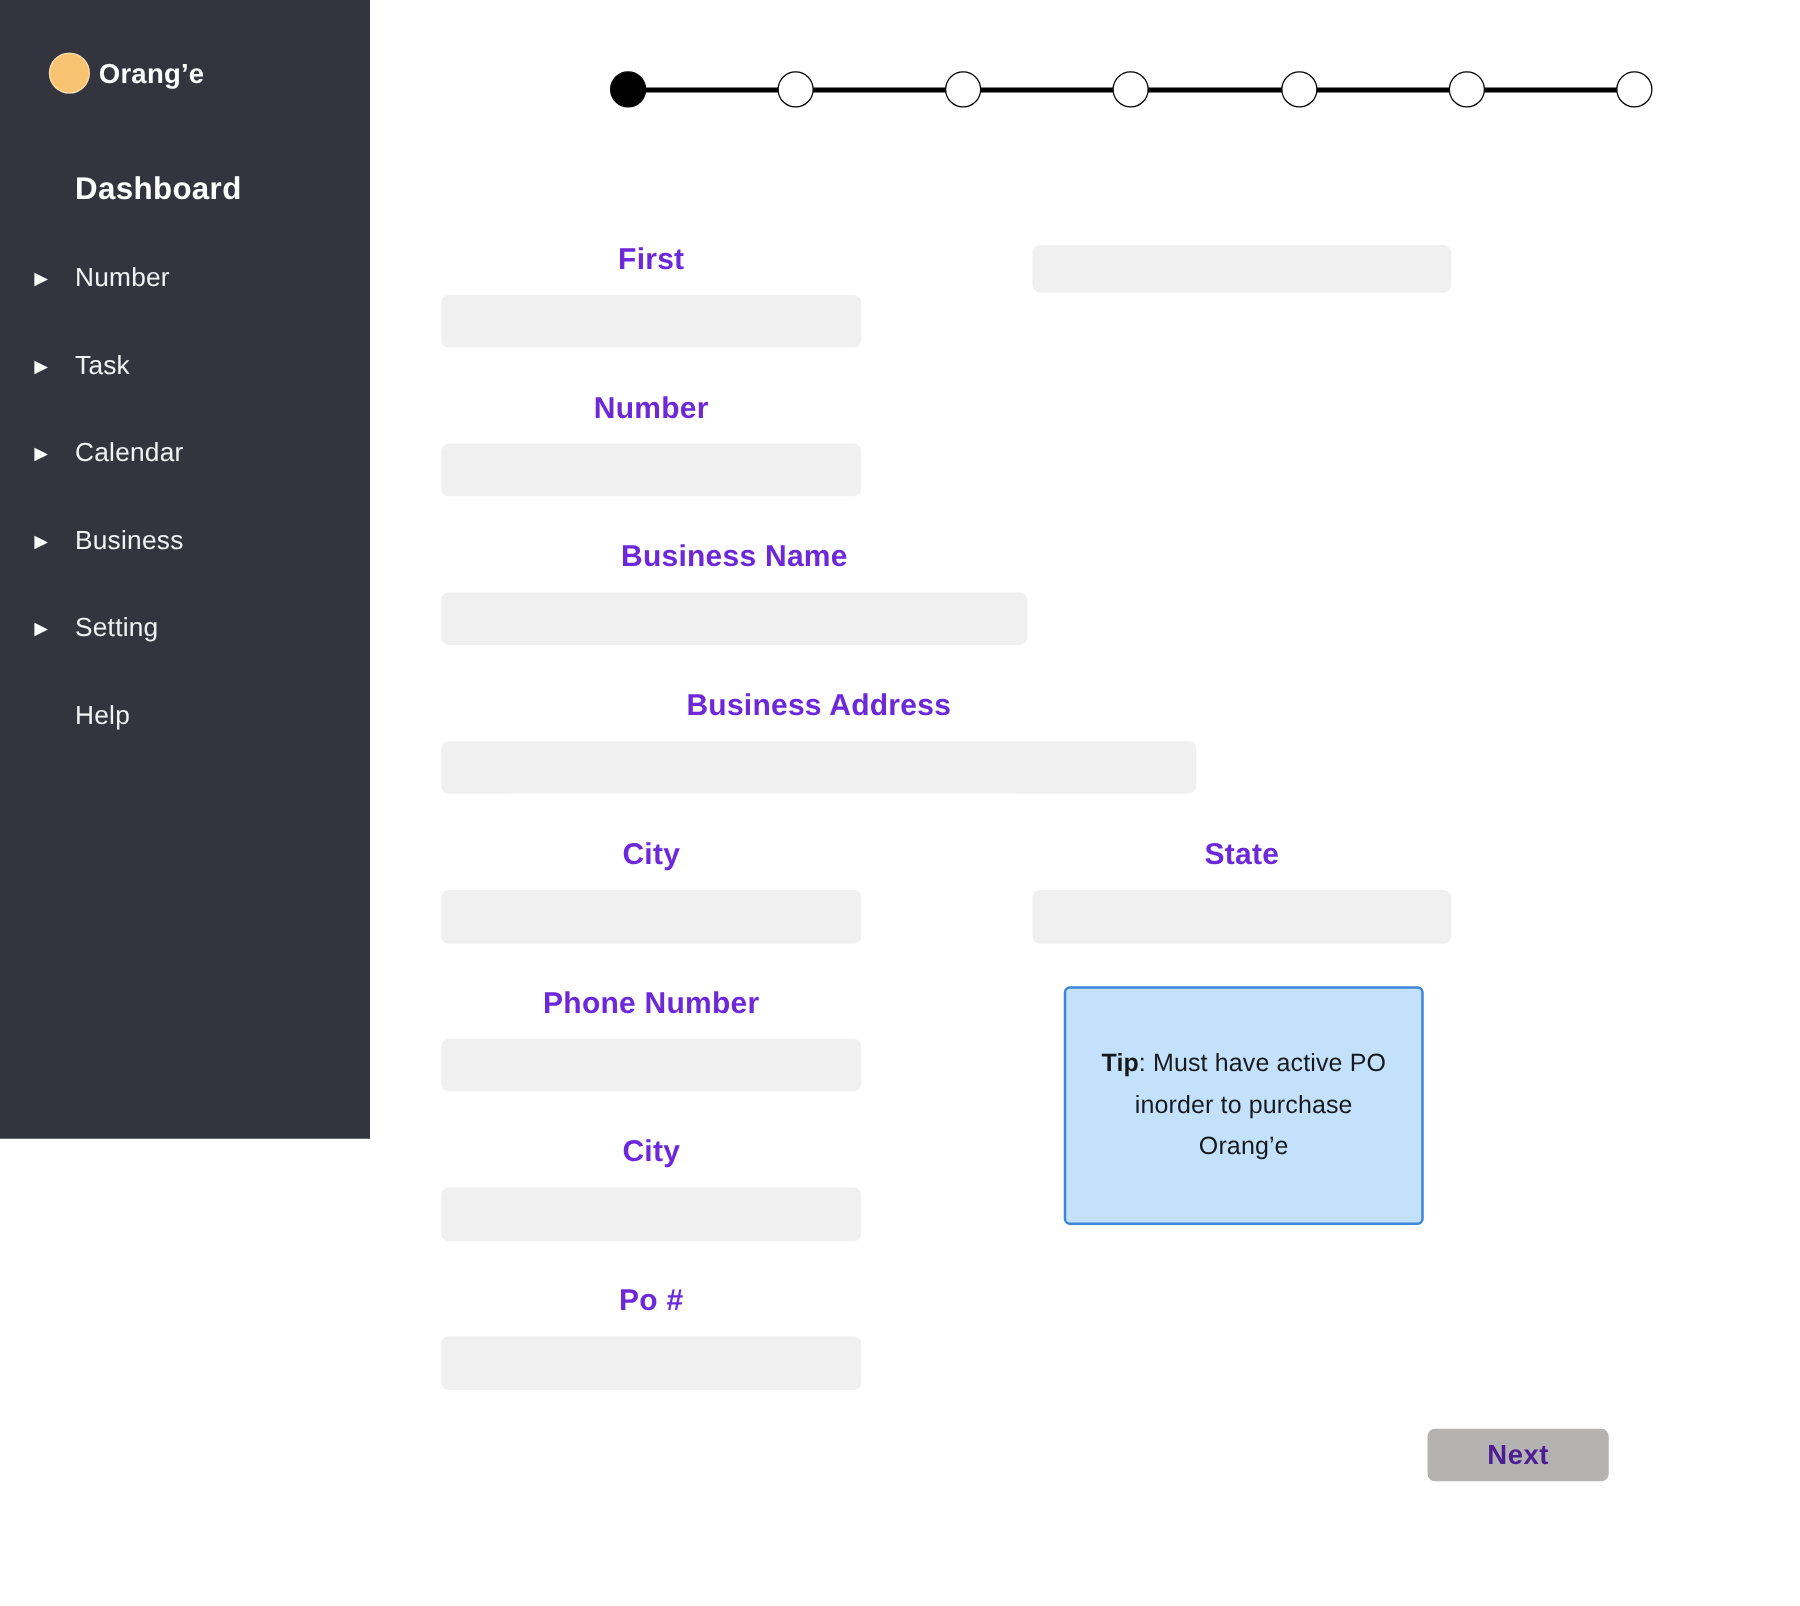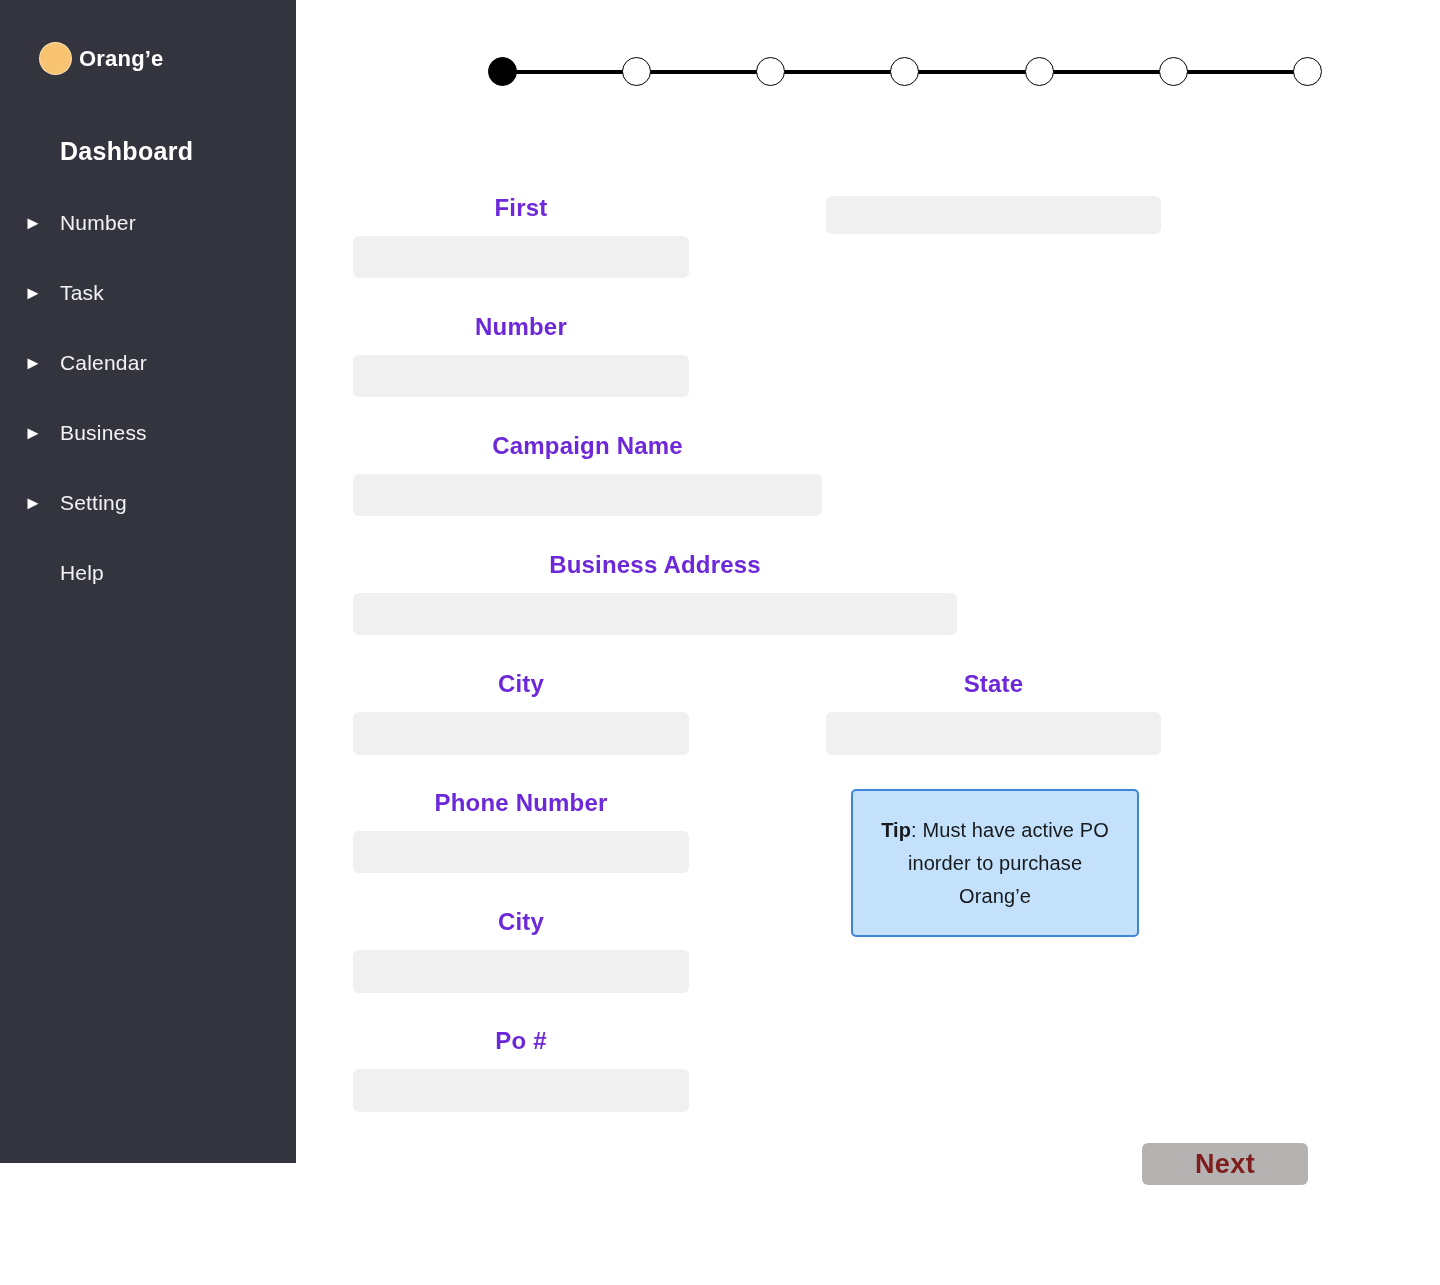--- a/index.html
+++ b/index.html
@@ -7,21 +7,21 @@
     width: 1440px; height: 1285px;
     background: #ffffff;
     font-family: "Liberation Sans", sans-serif;
     overflow: hidden;
     position: relative;
   }
 
   
   .sidebar {
     position: absolute; left: 0; top: 0;
-    width: 296px; height: 1163px;
+    width: 296px; height: 911px;
     background: #34343E;
     padding-left: 20px;
   }
   .logo {
     position: absolute; left: 39px; top: 42px;
     display: flex; align-items: center; gap: 7px;
     cursor: pointer;
   }
   .logo-circle {
     width: 33px; height: 33px; border-radius: 50%;
@@ -116,41 +116,41 @@
   .fg-po-number input  { width: 336px; height: 43px; }
   .fg-last             { left: 530px; top: 196px; }
   .fg-last .field-label { margin-left: 7px; margin-bottom: 21px; }
   .fg-last input       { width: 335px; height: 38px; }
   .fg-state            { left: 530px; top: 672px; }
   .fg-state input      { width: 335px; height: 43px; }
 
   
   .tip-box {
     position: absolute; left: 555px; top: 789px;
-    width: 288px; height: 148px;
+    width: 288px; height: 191px;
     background: #C3E1FB;
     border: 2.5px solid #3E86D8;
     border-radius: 5px;
     display: flex; align-items: center; justify-content: center;
     text-align: center;
     padding: 16px 24px;
   }
   .tip-text {
     font-size: 20px; line-height: 33px; color: #16191d;
     letter-spacing: 0.1px;
   }
   .tip-text b { font-weight: 700; }
 
   
   .next-button {
     position: absolute; left: 846px; top: 1143px;
-    width: 166px; height: 42px;
+    width: 145px; height: 42px;
     background: #B5B2B2;
     border: none; border-radius: 6px;
-    color: #7f1d1d; font-size: 27px; font-weight: 700;
+    color: #4c1d95; font-size: 22px; font-weight: 700;
     font-family: "Liberation Sans", sans-serif;
     letter-spacing: 0.4px;
     cursor: pointer;
   }
 </style>
 </head>
 <body>
 
 <aside class="sidebar">
   <div class="logo">
@@ -204,21 +204,21 @@
         <input type="text" placeholder="" style="">
       </div>
       <div class="field fg-last">
         <input type="text" placeholder="" style="">
       </div>
       <div class="field fg-email">
         <div class="field-label">Number</div>
         <input type="text" placeholder="" style="">
       </div>
       <div class="field fg-business-name">
-        <div class="field-label">Campaign Name</div>
+        <div class="field-label">Business Name</div>
         <input type="text" placeholder="" style="">
       </div>
       <div class="field fg-business-address">
         <div class="field-label">Business Address</div>
         <input type="text" placeholder="" style="">
       </div>
       <div class="field fg-city">
         <div class="field-label">City</div>
         <input type="text" placeholder="" style="">
       </div>

